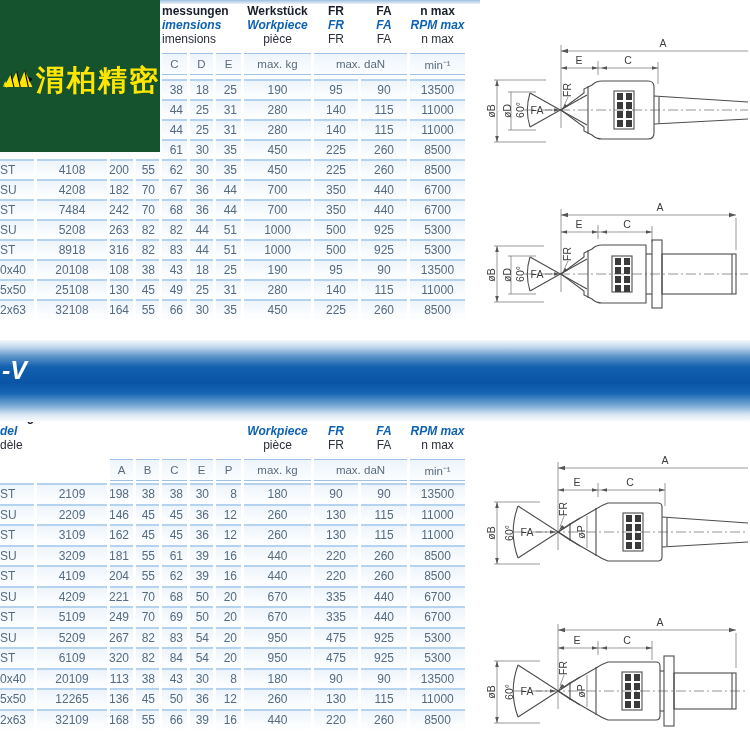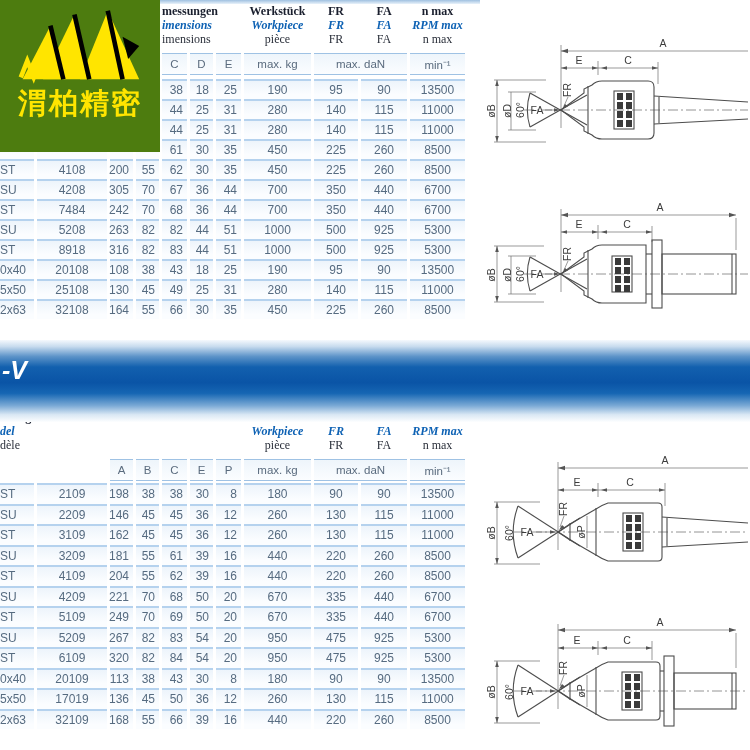--- a/index.html
+++ b/index.html
@@ -10,21 +10,21 @@
   .topstrip{position:absolute;left:0;top:0;width:480px;height:4px;
     background:linear-gradient(180deg,#9fc0e0,#e9f2fa);}
 
   
   .tbl{position:absolute;left:0;width:468px;}
   .t1{top:4px;}
   .t2{top:410px;}
   .trow{display:grid;grid-template-columns:34px 70px 23px 23px 25px 23px 25px 67px 44px 46px 55px;column-gap:3px;}
   .thead{height:46px;}
   .hc{display:flex;flex-direction:column;align-items:center;justify-content:flex-start;line-height:14px;font-size:12px;white-space:nowrap;}
-  .hc span{display:block;font-family:Liberation Serif, serif;}
+  .hc span{display:block;}
   .h-model{align-items:flex-start;}
   .h-dims{grid-column:3 / span 5;}
   .t1 .h-dims{align-items:flex-start;padding-left:52px;}
   .h-wk{grid-column:8;}
   .h-fr{grid-column:9;}
   .h-fa{grid-column:10;}
   .h-nmax{grid-column:11;}
   .hde{font-weight:bold;color:#1a1f2e;}
   .hen{font-weight:bold;font-style:italic;color:#0e62b4;}
   .hfr{font-weight:normal;color:#2a2f3a;}
@@ -42,22 +42,22 @@
   .t2 .drow{height:20.5px;}
   .cell{display:flex;align-items:center;font-size:12px;color:#566b80;
         border-top:2px solid #b5d2ee;
         background:linear-gradient(180deg,#edf4fb 0%,#fbfdff 75%);}
   .c-model{justify-content:flex-start;}
   .c-order{justify-content:center;}
   .c-dim{justify-content:flex-end;padding-right:4px;box-sizing:border-box;}
   .c-num{justify-content:center;}
 
   
-  .logo{position:absolute;left:0;top:0;width:160px;height:152px;background:#4d7c0f;z-index:10;
-        display:flex;flex-direction:column;align-items:center;padding-top:6px;box-sizing:border-box;}
+  .logo{position:absolute;left:0;top:0;width:160px;height:152px;background:#14532d;z-index:10;
+        display:flex;flex-direction:row;align-items:center;padding-top:6px;box-sizing:border-box;}
   .logo-text{color:#ffe500;font-weight:bold;font-size:29px;letter-spacing:2px;line-height:30px;margin-top:2px;white-space:nowrap;}
 
   
   .banner{position:absolute;left:0;top:340px;width:750px;height:82px;
     background:linear-gradient(180deg,#f5f9fd 0%,#c7dbee 8%,#5d94c9 20%,#1260ae 33%,#0a54a6 52%,#1666b3 65%,#7aa9d5 80%,#d9e7f4 91%,#fdfeff 100%);}
   .banner-label{position:absolute;left:2px;top:16px;color:#ffffff;font-weight:bold;font-style:italic;font-size:25px;}
 
   
   .dwg{position:absolute;left:480px;}
   .d1{top:30px;}
@@ -190,21 +190,21 @@
           <div class="cell c-dim">30</div>
           <div class="cell c-dim">35</div>
           <div class="cell c-num">450</div>
           <div class="cell c-num">225</div>
           <div class="cell c-num">260</div>
           <div class="cell c-num">8500</div>
         </div>
         <div class="trow drow">
           <div class="cell c-model">SU</div>
           <div class="cell c-order">4208</div>
-          <div class="cell c-dim">305</div>
+          <div class="cell c-dim">182</div>
           <div class="cell c-dim">70</div>
           <div class="cell c-dim">67</div>
           <div class="cell c-dim">36</div>
           <div class="cell c-dim">44</div>
           <div class="cell c-num">700</div>
           <div class="cell c-num">350</div>
           <div class="cell c-num">440</div>
           <div class="cell c-num">6700</div>
         </div>
         <div class="trow drow">
@@ -454,21 +454,21 @@
           <div class="cell c-dim">43</div>
           <div class="cell c-dim">30</div>
           <div class="cell c-dim">8</div>
           <div class="cell c-num">180</div>
           <div class="cell c-num">90</div>
           <div class="cell c-num">90</div>
           <div class="cell c-num">13500</div>
         </div>
         <div class="trow drow">
           <div class="cell c-model">5x50</div>
-          <div class="cell c-order">17019</div>
+          <div class="cell c-order">12265</div>
           <div class="cell c-dim">136</div>
           <div class="cell c-dim">45</div>
           <div class="cell c-dim">50</div>
           <div class="cell c-dim">36</div>
           <div class="cell c-dim">12</div>
           <div class="cell c-num">260</div>
           <div class="cell c-num">130</div>
           <div class="cell c-num">115</div>
           <div class="cell c-num">11000</div>
         </div>

